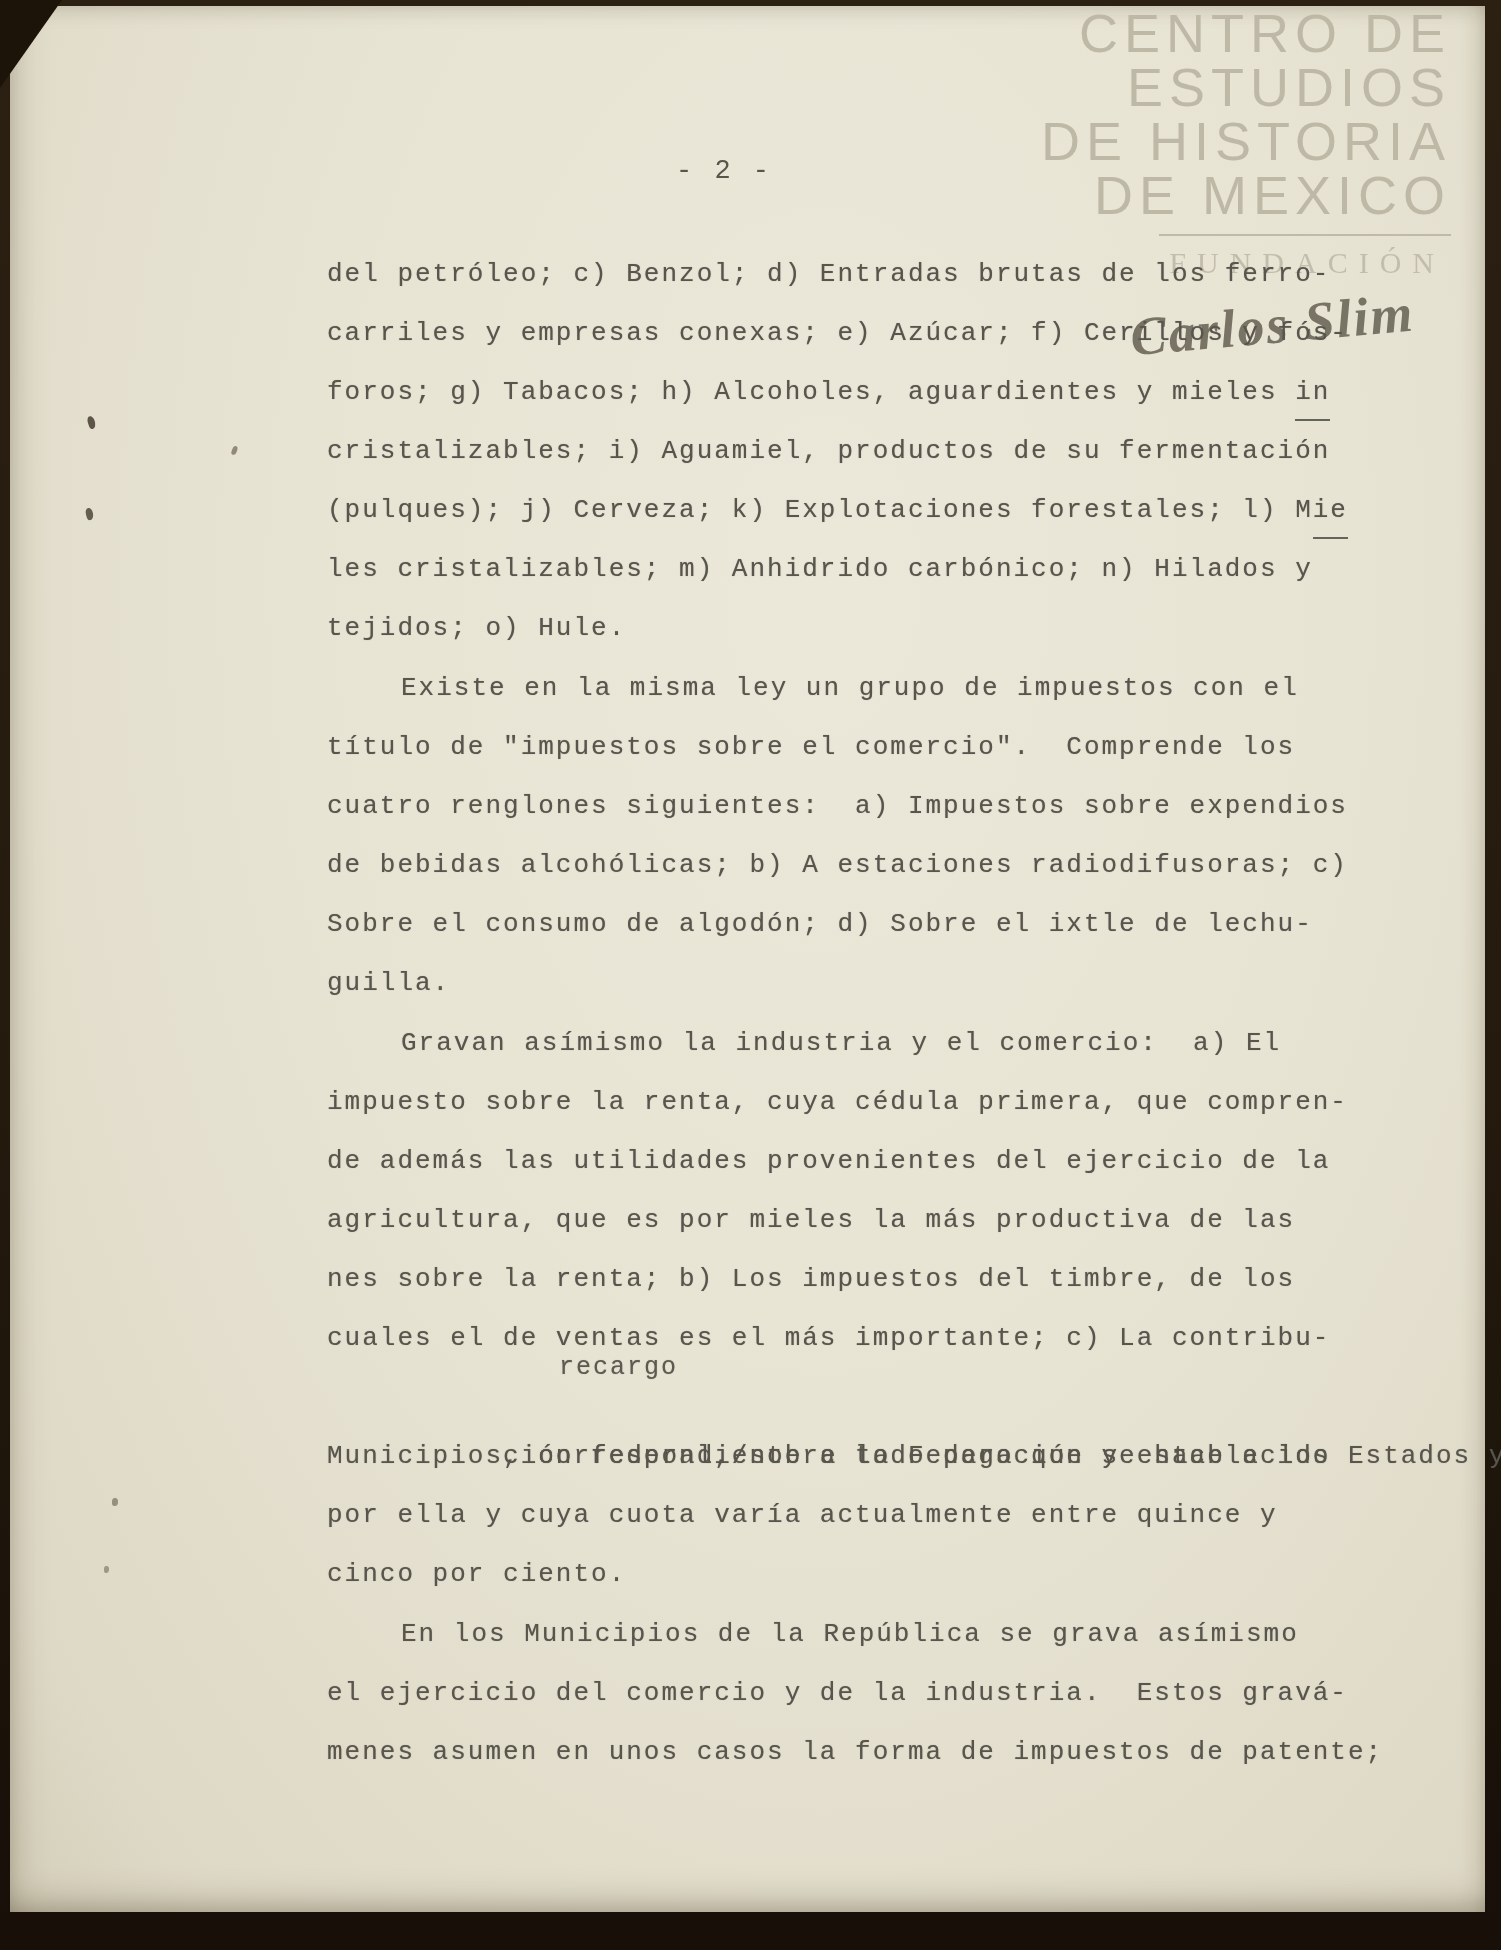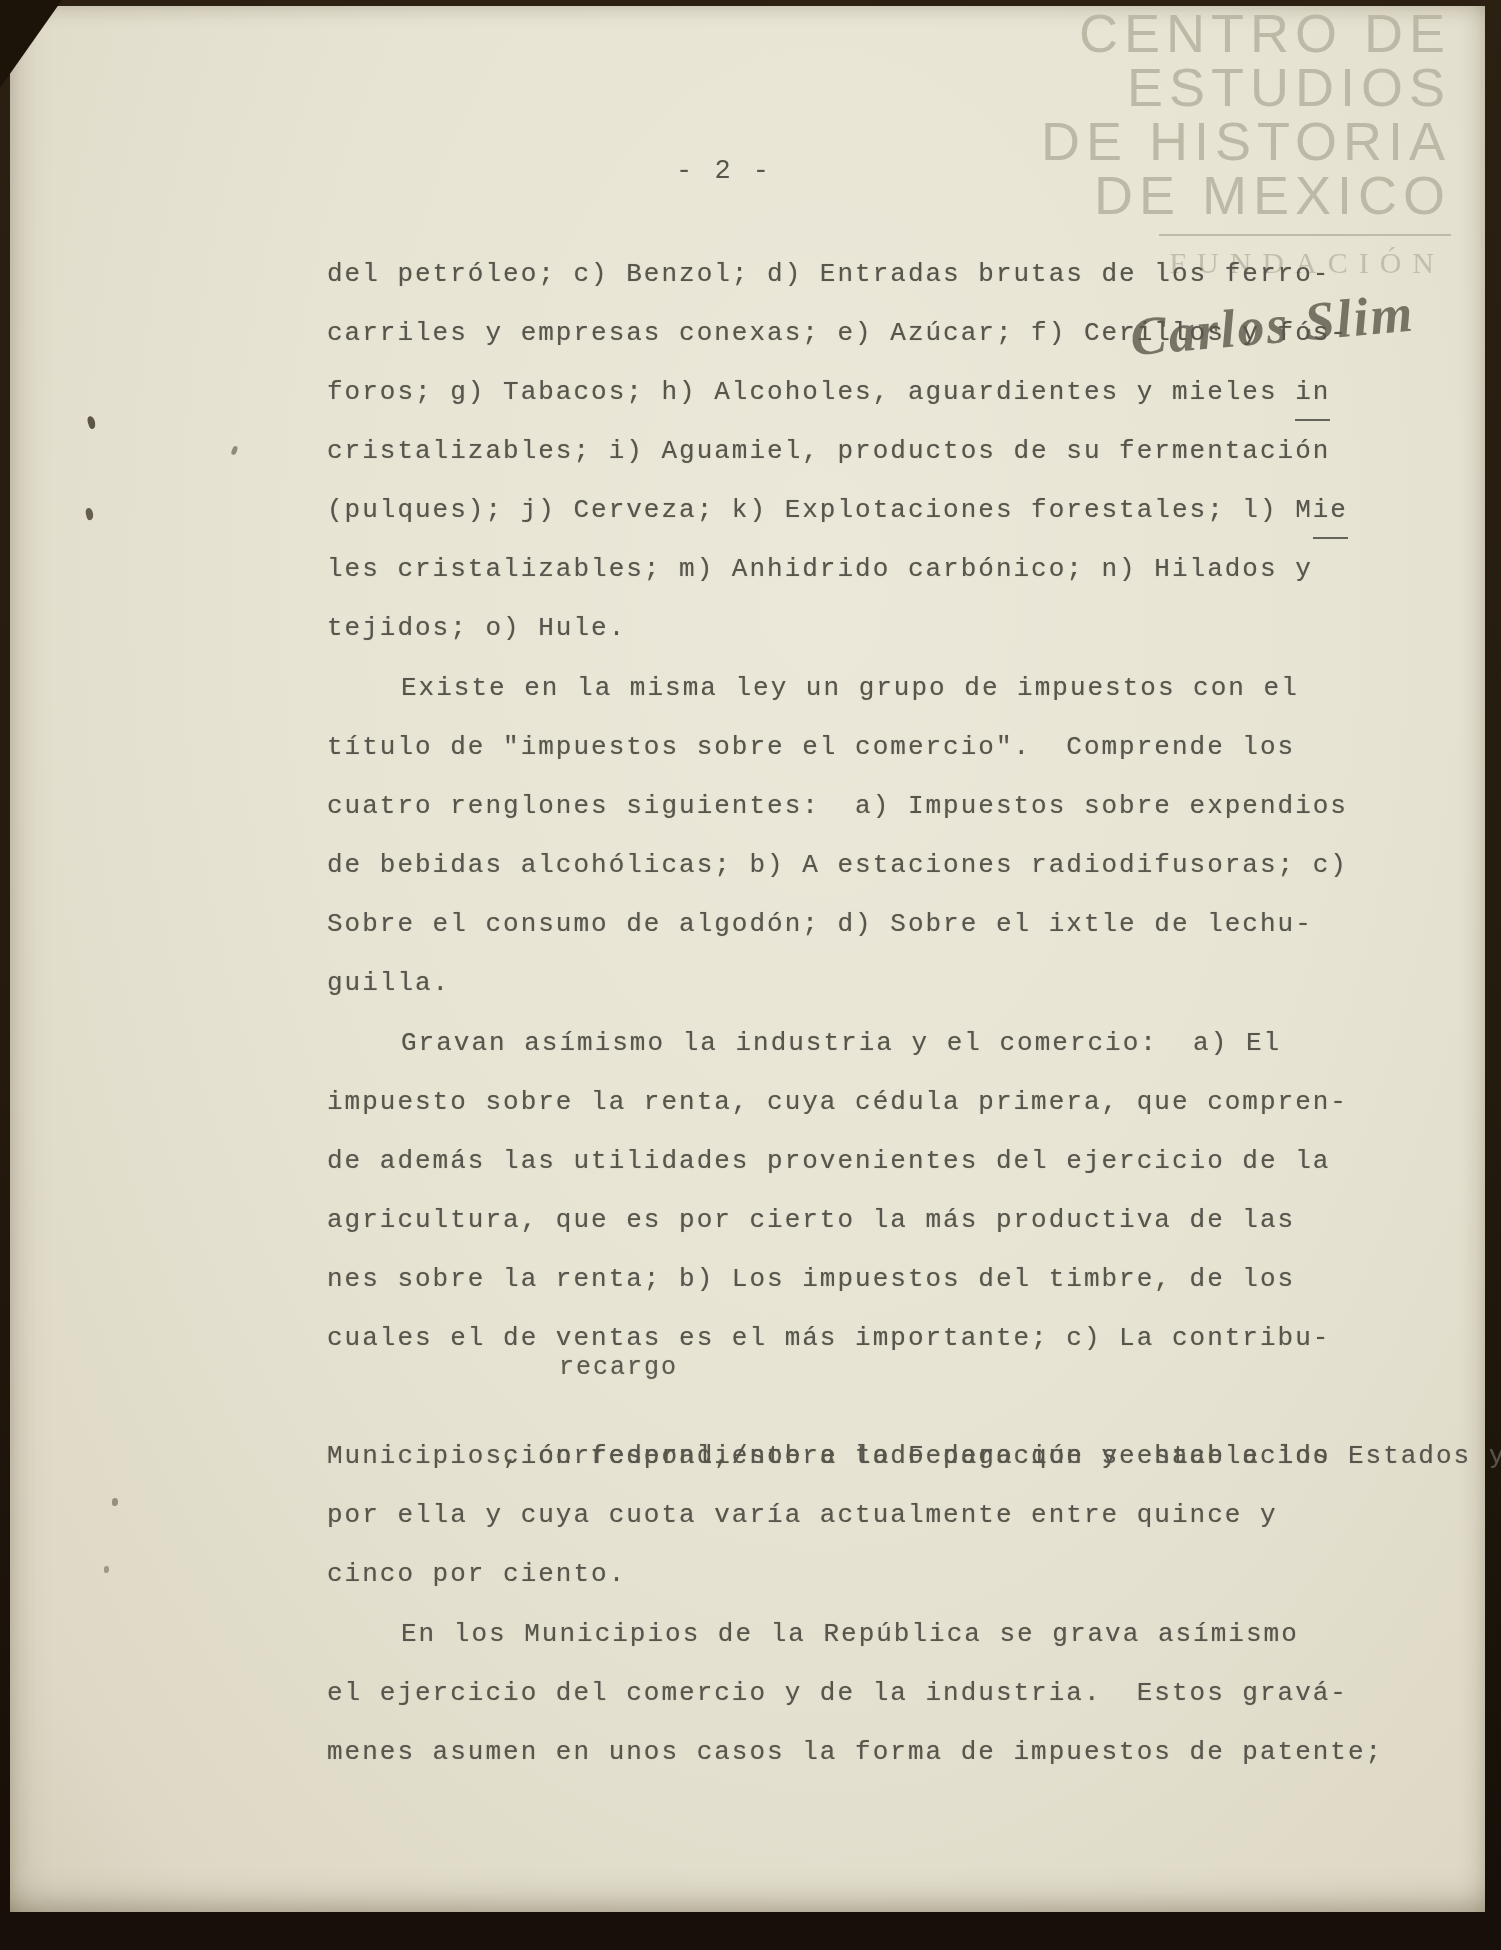--- a/index.html
+++ b/index.html
@@ -101,21 +101,21 @@
         <div class="line">cuatro renglones siguientes:  a) Impuestos sobre expendios</div>
         <div class="line">de bebidas alcohólicas; b) A estaciones radiodifusoras; c)</div>
         <div class="line">Sobre el consumo de algodón; d) Sobre el ixtle de lechu-</div>
         <div class="line">guilla.</div>
       </div>
 
       <div class="para">
         <div class="line indent">Gravan asímismo la industria y el comercio:  a) El</div>
         <div class="line">impuesto sobre la renta, cuya cédula primera, que compren-</div>
         <div class="line">de además las utilidades provenientes del ejercicio de la</div>
-        <div class="line">agricultura, que es por cierto la más productiva de las</div>
+        <div class="line">agricultura, que es por mieles la más productiva de las</div>
         <div class="line">nes sobre la renta; b) Los impuestos del timbre, de los</div>
         <div class="line">cuales el de ventas es el más importante; c) La contribu-</div>
         <div class="line">
           <span class="insertion">recargo</span><span>ción federal,/sobre todo pago que se hace a los Estados y</span>
         </div>
         <div class="line">Municipios, correspondiente a la Federación y establecido</div>
         <div class="line">por ella y cuya cuota varía actualmente entre quince y</div>
         <div class="line">cinco por ciento.</div>
       </div>
 

